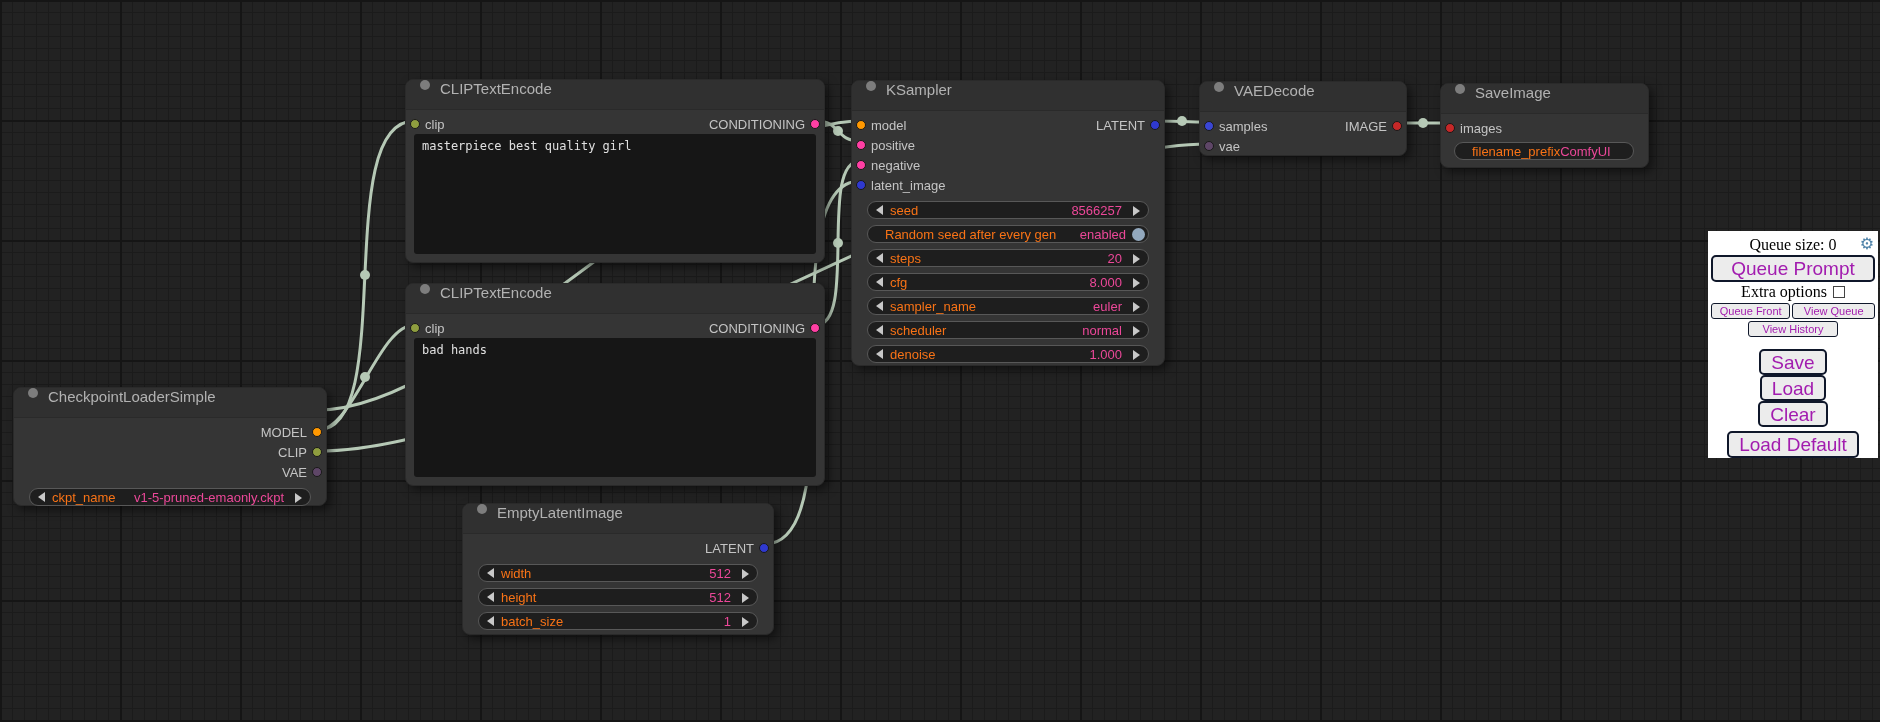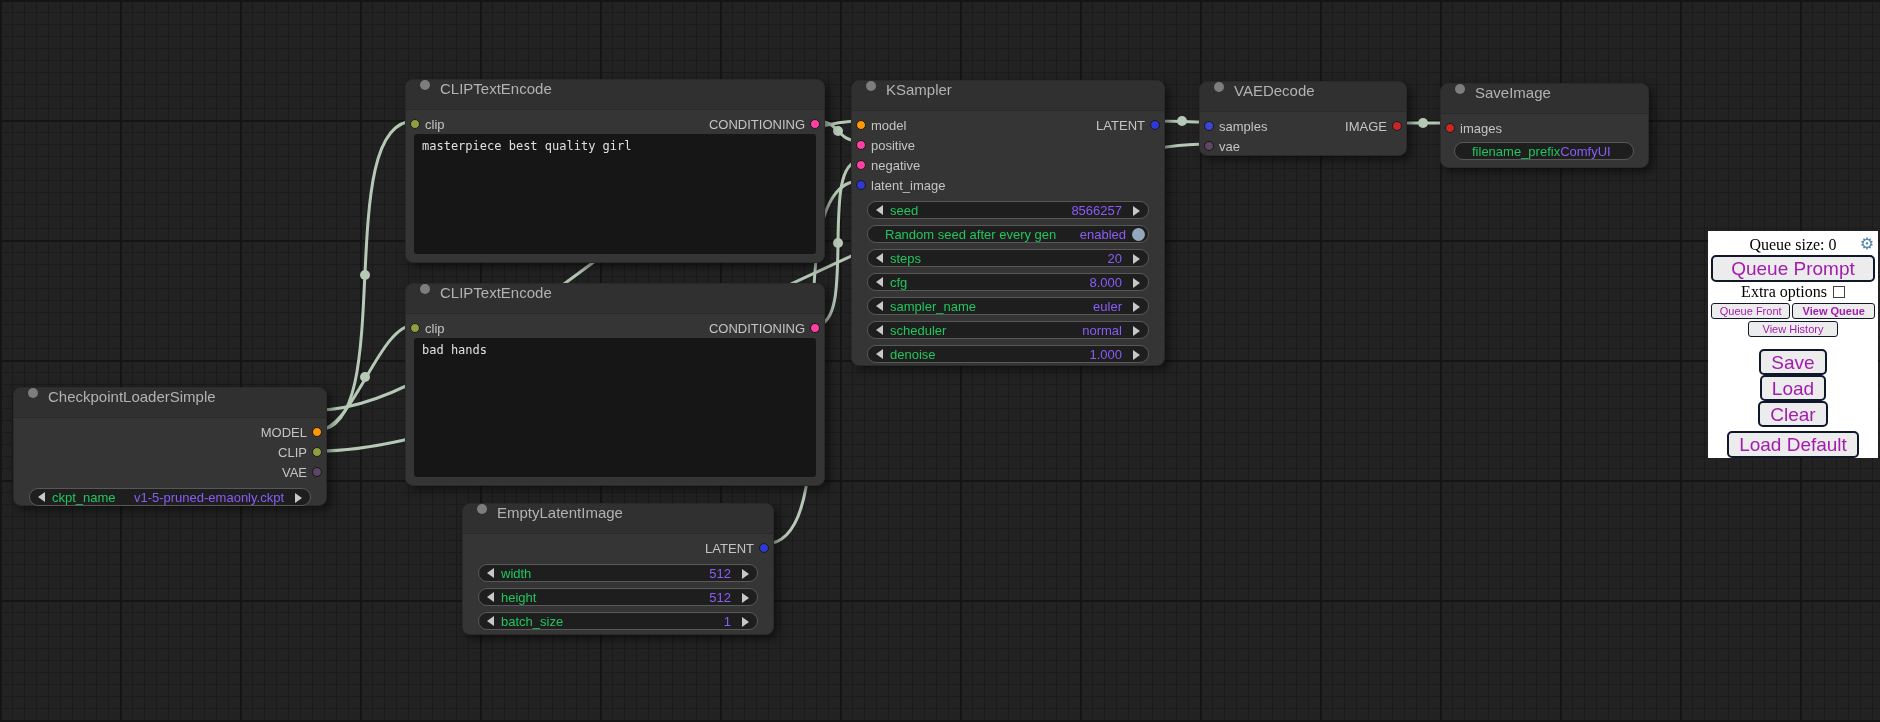--- a/index.html
+++ b/index.html
@@ -39,22 +39,22 @@
     position:absolute; left:8px; right:8px; bottom:8px; top:54px;
     background:#161616; border-radius:3px; padding:5px 8px;
     font-family:"DejaVu Sans Mono", monospace; font-size:12px; color:#e0e0e0;
     white-space:pre-wrap; overflow:hidden;
   }
   .widget {
     height:18px; margin:6px 15px 0 15px; position:relative;
     background:#1e1e1e; border:1px solid #585858; border-radius:9px;
     display:flex; align-items:center; font-size:13px;
   }
-  .wlabel { color:#22c55e; margin-left:7px; }
-  .wvalue { color:#8b5cf6; margin-left:auto; margin-right:26px; }
+  .wlabel { color:#f97316; margin-left:7px; }
+  .wvalue { color:#ec4899; margin-left:auto; margin-right:26px; }
   .widget.noarrows .wlabel { margin-left:17px; }
   .widget.noarrows .wvalue { margin-right:10px; }
   .warrow { width:0; height:0; border-style:solid; flex:0 0 auto; }
   .warrow.left  { margin-left:8px;  border-width:5px 7px 5px 0; border-color:transparent #c8c8c8 transparent transparent; }
   .warrow.right { position:absolute; right:8px; top:4px; border-width:5px 0 5px 7px; border-color:transparent transparent transparent #c8c8c8; }
   .toggle { width:13px; height:13px; border-radius:50%; margin-right:3px; flex:0 0 auto; }
 
   
   #node-checkpoint { left:13px;  top:387px; width:314px; height:119px; }
   #node-clip1      { left:405px; top:79px;  width:420px; height:184px; }
@@ -76,21 +76,21 @@
   .btn {
     display:block; background:#ececec; color:#a21caf; border:2px solid #0f172a; border-radius:5px;
     font-family:"Liberation Sans", sans-serif; text-align:center; cursor:pointer;
   }
   #btn-queue-prompt { width:100%; height:27px; font-size:19px; line-height:23px; }
   #extra-row { height:20px; text-align:center; font-size:16px; line-height:20px; }
   #extra-checkbox { display:inline-block; width:12px; height:12px; border:1px solid #444; background:#fff; vertical-align:-1px; margin-left:6px; }
   #small-row { display:flex; gap:2px; margin-top:1px; }
   .btn.small { height:16px; font-size:11px; line-height:12px; border-width:1px; border-radius:3px; }
   #btn-queue-front { width:49%; }
-  #btn-view-queue  { width:51%;font-weight:bold; }
+  #btn-view-queue  { width:51%; }
   #btn-view-history{ width:90px; margin:2px auto 0 auto; }
   .btn.big { height:26px; font-size:19px; line-height:21px; padding:0 10px; margin:0 auto; }
   #btn-save { margin-top:12px; }
   #btn-load-default { margin-top:4px; height:27px; }
 </style>
 </head>
 <body>
 
 <svg id="wires" width="1880" height="722">
   <g id="wire-group" fill="none" stroke-width="3" stroke="#b6c9b6">

